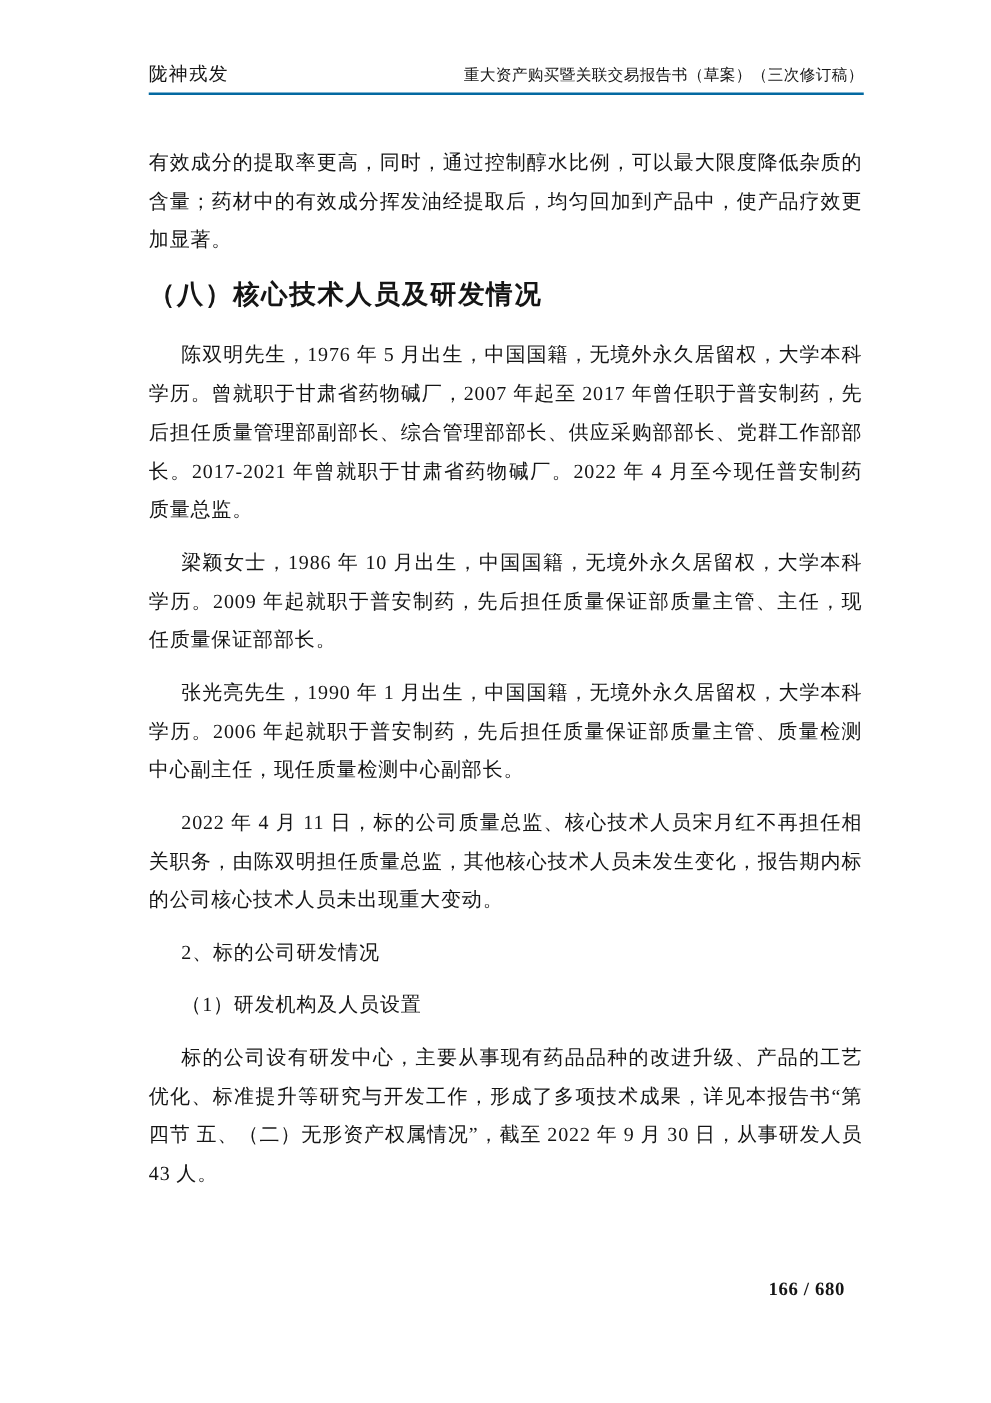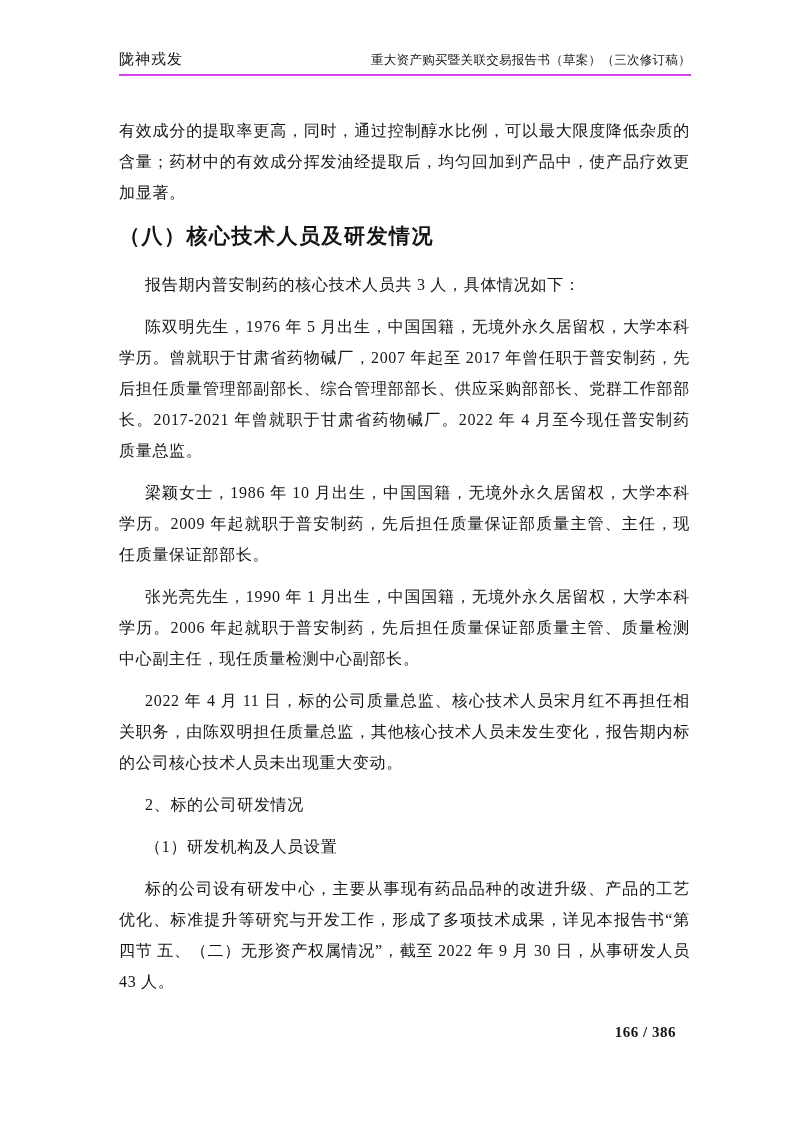--- a/index.html
+++ b/index.html
@@ -17,21 +17,21 @@
     color: #151515;
   }
   .header {
     position: absolute;
     left: 119px;
     top: 50px;
     width: 572px;
     display: flex;
     justify-content: space-between;
     align-items: flex-end;
-    border-bottom: 2px solid #d946ef;
+    border-bottom: 2px solid #0369a1;
     padding-bottom: 5px;
   }
   .header-left {
     font-size: 15px;
     letter-spacing: 1px;
     white-space: nowrap;
   }
   .header-right {
     font-size: 12.5px;
     letter-spacing: 0.3px;
@@ -83,33 +83,32 @@
     <span class="header-right">重大资产购买暨关联交易报告书（草案）（三次修订稿）</span>
   </div>
 
   <div class="content">
 
     <p class="body no-indent">有效成分的提取率更高，同时，通过控制醇水比例，可以最大限度降低杂质的含量；药材中的有效成分挥发油经提取后，均匀回加到产品中，使产品疗效更加显著。</p>
 
     <h2 class="heading">（八）核心技术人员及研发情况</h2>
 
 
-    <p class="body">报告期内普安制药的核心技术人员共 3 人，具体情况如下：</p>
 
     <p class="body">陈双明先生，1976 年 5 月出生，中国国籍，无境外永久居留权，大学本科学历。曾就职于甘肃省药物碱厂，2007 年起至 2017 年曾任职于普安制药，先后担任质量管理部副部长、综合管理部部长、供应采购部部长、党群工作部部长。2017-2021 年曾就职于甘肃省药物碱厂。2022 年 4 月至今现任普安制药质量总监。</p>
 
     <p class="body">梁颖女士，1986 年 10 月出生，中国国籍，无境外永久居留权，大学本科学历。2009 年起就职于普安制药，先后担任质量保证部质量主管、主任，现任质量保证部部长。</p>
 
     <p class="body">张光亮先生，1990 年 1 月出生，中国国籍，无境外永久居留权，大学本科学历。2006 年起就职于普安制药，先后担任质量保证部质量主管、质量检测中心副主任，现任质量检测中心副部长。</p>
 
     <p class="body">2022 年 4 月 11 日，标的公司质量总监、核心技术人员宋月红不再担任相关职务，由陈双明担任质量总监，其他核心技术人员未发生变化，报告期内标的公司核心技术人员未出现重大变动。</p>
 
     <p class="body">2、标的公司研发情况</p>
 
     <p class="body">（1）研发机构及人员设置</p>
 
     <p class="body">标的公司设有研发中心，主要从事现有药品品种的改进升级、产品的工艺优化、标准提升等研究与开发工作，形成了多项技术成果，详见本报告书“第四节 五、（二）无形资产权属情况”，截至 2022 年 9 月 30 日，从事研发人员 43 人。</p>
 
   </div>
 
-  <div class="pagenum">166 / 386</div>
+  <div class="pagenum">166 / 680</div>
 
 </div>
 
 </body></html>

